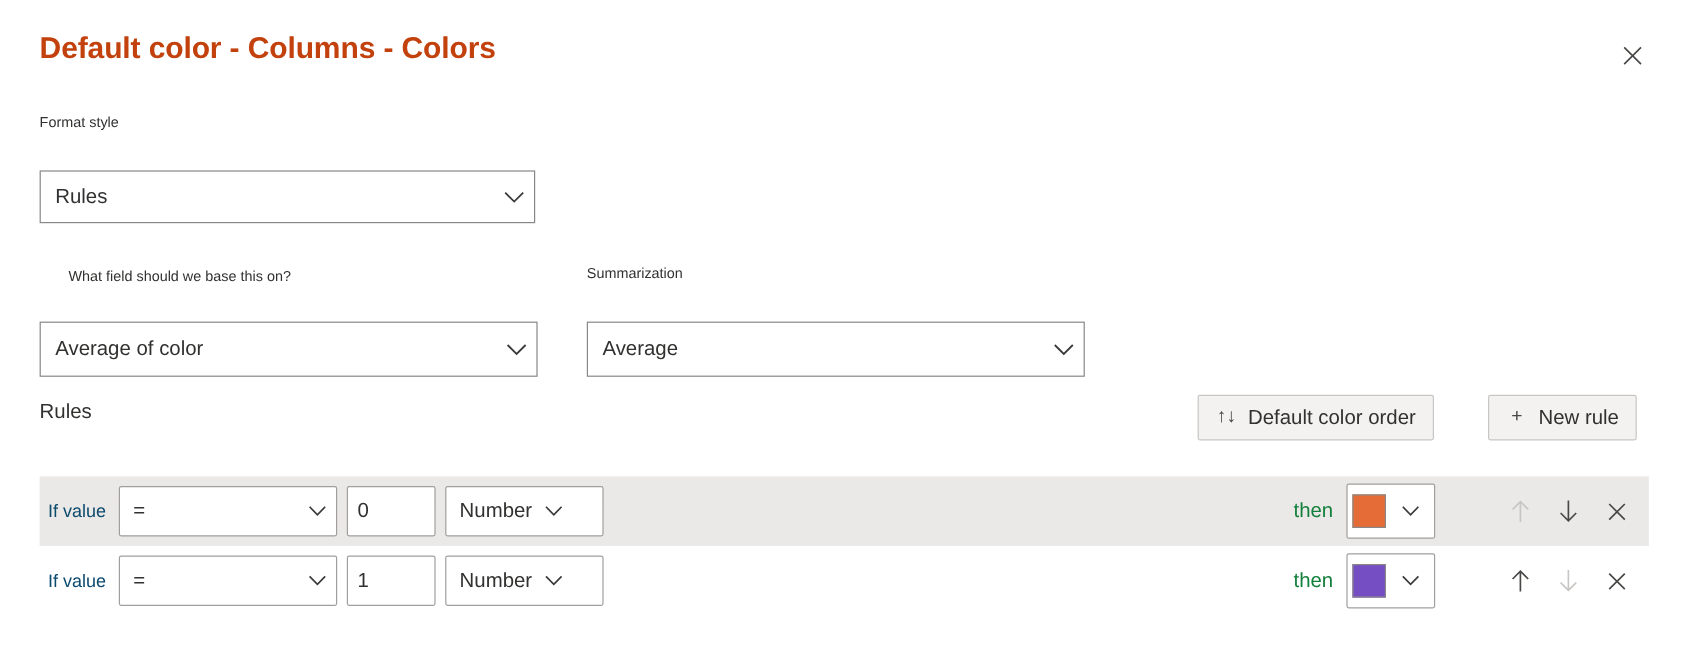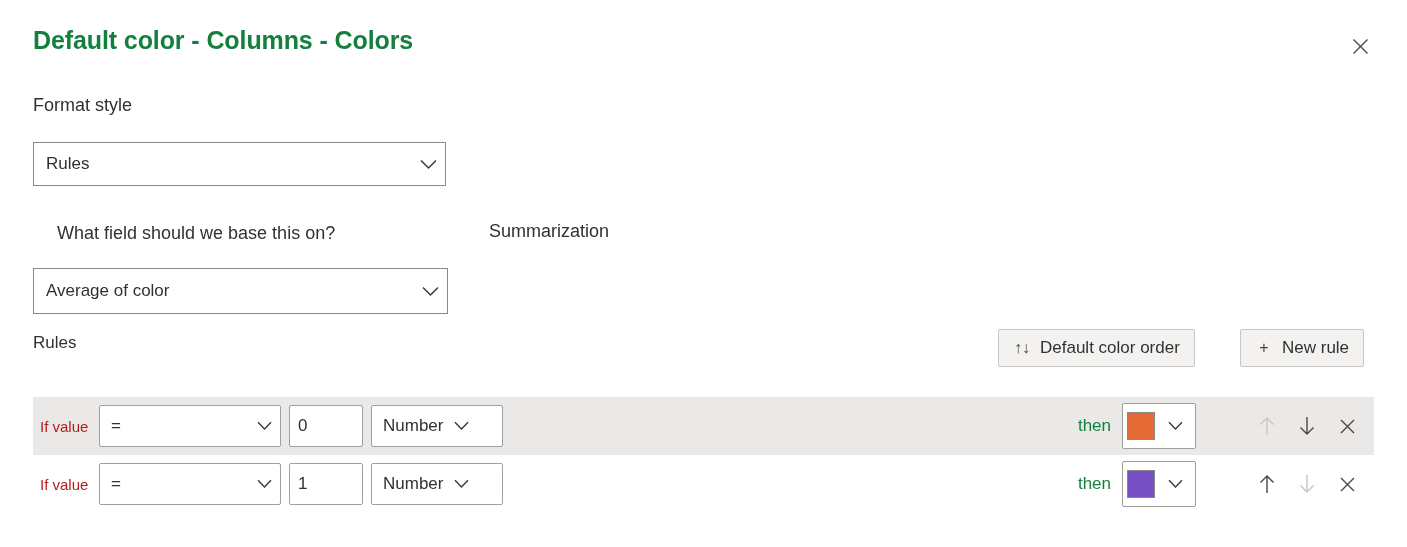--- a/index.html
+++ b/index.html
@@ -22,21 +22,21 @@
   }
 
   
   .dialog-title {
     position: absolute;
     left: 33px;
     top: 26px;
     font-size: 25px;
     font-weight: 600;
     letter-spacing: -0.1px;
-    color: #15803d;
+    color: #c2410c;
     white-space: nowrap;
   }
   .close-btn {
     position: absolute;
     right: 33px;
     top: 32px;
     width: 28px;
     height: 28px;
     display: flex;
     align-items: center;
@@ -44,21 +44,21 @@
     cursor: pointer;
     background: transparent;
     border: none;
     padding: 0;
   }
   .close-btn svg { display: block; }
 
   
   .field-label {
     position: absolute;
-    font-size: 18px;
+    font-size: 12px;
     font-weight: 400;
     color: #323130;
     white-space: nowrap;
   }
   #lbl-format-style { left: 33px; top: 95px; }
   #lbl-base-field   { left: 33px; top: 223px; margin-left: 24px; }
   #lbl-summarization{ left: 489px; top: 221px; }
   #lbl-rules        { left: 33px; top: 333px; font-size: 17px; color: #323130; }
 
   
@@ -128,21 +128,21 @@
     width: 1341px;
     height: 58px;
     display: flex;
     align-items: center;
   }
   #rule-row-0 { top: 397px; background: #ebe9e7; }
   #rule-row-1 { top: 455px; background: #ffffff; }
 
   .rr-label {
     font-size: 15px;
-    color: #b91c1c;
+    color: #0c4a6e;
     width: 66px;
     flex: 0 0 auto;
     white-space: nowrap;
     padding-left: 7px;
     box-sizing: border-box;
   }
   .rr-then {
     font-size: 17px;
     color: #15803d;
     flex: 0 0 auto;
@@ -274,20 +274,28 @@
   <div class="select-box" id="sel-base-field">
     <span class="sel-text">Average of color</span>
     <span class="chev">
       <svg width="17" height="11" viewBox="0 0 17 11" aria-hidden="true">
         <path d="M1 1.5 L8.5 9 L16 1.5" stroke="#3b3a39" stroke-width="1.5" fill="none"></path>
       </svg>
     </span>
   </div>
 
   <div class="field-label" id="lbl-summarization">Summarization</div>
+  <div class="select-box" id="sel-summarization">
+    <span class="sel-text">Average</span>
+    <span class="chev">
+      <svg width="17" height="11" viewBox="0 0 17 11" aria-hidden="true">
+        <path d="M1 1.5 L8.5 9 L16 1.5" stroke="#3b3a39" stroke-width="1.5" fill="none"></path>
+      </svg>
+    </span>
+  </div>
 
   <div class="field-label" id="lbl-rules">Rules</div>
 
   <button class="tool-btn" id="btn-reverse">
     <span class="tb-icon">↑↓</span>
     <span>Default color order</span>
   </button>
 
   <button class="tool-btn" id="btn-new-rule">
     <span class="tb-icon">+</span>

